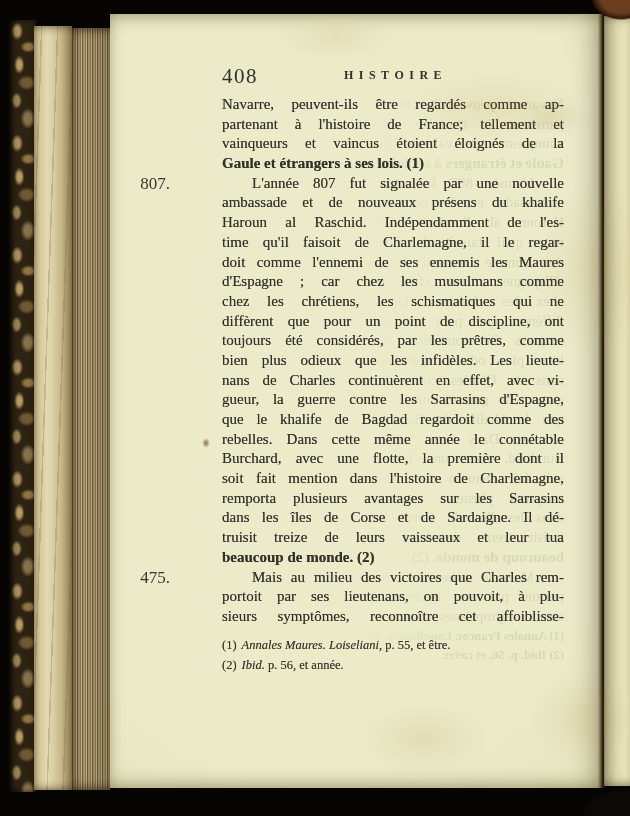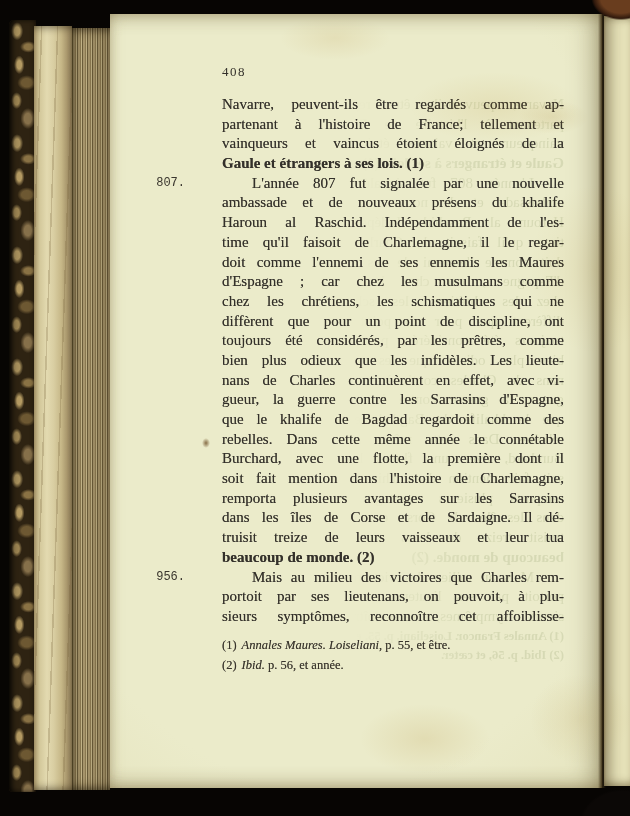--- a/index.html
+++ b/index.html
@@ -64,24 +64,24 @@
     position:absolute;left:580px;top:0px;width:50px;height:28px;z-index:5;
     background:radial-gradient(85% 115% at 82% -8%, #693d1e 48%, #30190c 64%, rgba(18,10,5,0) 70%);
   }
   .curl-bottom{
     position:absolute;left:545px;top:765px;width:100px;height:60px;z-index:5;
     background:radial-gradient(72% 100% at 78% 100%, #0b0806 56%, rgba(11,8,6,0) 60%);
   }
 
   
   .pheader{position:absolute;left:112px;top:50px;width:342px;height:22px;color:#33302a;}
-  .pagenum{position:absolute;left:0;top:0;font-size:13px;letter-spacing:1.5px;}
+  .pagenum{position:absolute;left:0;top:0;font-size:21px;letter-spacing:1.5px;}
   .running{position:absolute;left:0;right:0;top:4px;text-align:center;font-size:12px;font-weight:700;letter-spacing:5.5px;padding-left:5px;}
 
-  .mn{position:absolute;left:15px;width:60px;text-align:right;font-size:12px;line-height:19.7px;color:#3a362e;font-family:Liberation Mono, monospace;}
+  .mn{position:absolute;left:15px;width:60px;text-align:center;font-size:17px;line-height:19.7px;color:#3a362e;}
   .mn1{top:160px;}
   .mn2{top:554px;}
 
   .text-block{position:absolute;left:112px;top:81px;width:342px;color:#33302a;z-index:2;}
   .bodyline{
     height:19.7px;line-height:19.7px;font-size:15px;
     text-align:justify;text-align-last:justify;
     text-shadow:0 0 .5px rgba(51,48,42,.65);
   }
   .lastline{text-align-last:left;font-weight:bold;}
@@ -157,24 +157,25 @@
     <div class="stain st1"></div>
     <div class="stain st2"></div>
     <div class="stain st3"></div>
     <div class="stain st4"></div>
     <div class="stain st5"></div>
     <div class="stain st6"></div>
     <div class="stain fleck"></div>
 
     <div class="pheader">
       <span class="pagenum">408</span>
+      <span class="running">HISTOIRE</span>
     </div>
 
     <div class="mn mn1">807.</div>
-    <div class="mn mn2">956.</div>
+    <div class="mn mn2">475.</div>
 
     <div class="text-block">
         <div class="bodyline">Navarre, peuvent-ils être regardés comme ap-</div>
         <div class="bodyline">partenant à l'histoire de France; tellement et</div>
         <div class="bodyline">vainqueurs et vaincus étoient éloignés de la</div>
         <div class="bodyline lastline">Gaule et étrangers à ses lois. (1)</div>
         <div class="bodyline indent">L'année 807 fut signalée par une nouvelle</div>
         <div class="bodyline">ambassade et de nouveaux présens du khalife</div>
         <div class="bodyline">Haroun al Raschid. Indépendamment de l'es-</div>
         <div class="bodyline">time qu'il faisoit de Charlemagne, il le regar-</div>

